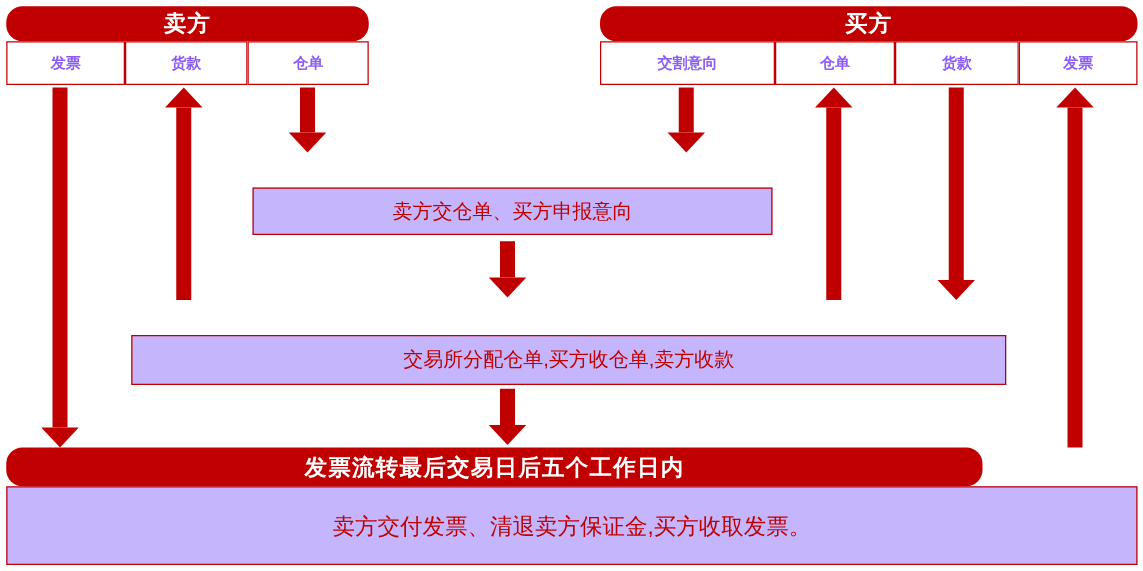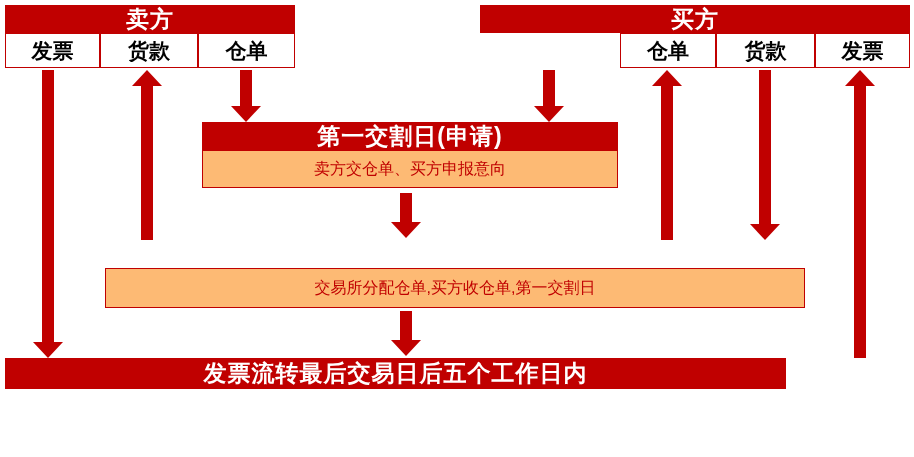--- a/index.html
+++ b/index.html
@@ -10,40 +10,41 @@
       width: 914px;
       height: 457px;
       background: #ffffff;
       overflow: hidden;
     }
     .hdr {
       position: absolute;
       background: #C00000;
       color: #ffffff;
       font-weight: bold;
-      font-size: 23px;
+      font-size: 18px;
       display: flex;
       align-items: center;
       justify-content: center;
       letter-spacing: 1px;
+      border-radius: 13px;
     }
     .cell {
       position: absolute;
       background: #ffffff;
       border: 1.5px solid #C00000;
-      color: #000000;
+      color: #8b5cf6;
       font-weight: bold;
-      font-size: 21px;
+      font-size: 12px;
       display: flex;
       align-items: center;
       justify-content: center;
     }
     .bodybox {
       position: absolute;
-      background: #fdba74;
+      background: #c4b5fd;
       border: 1.5px solid #C00000;
       color: #C00000;
       font-size: 16px;
       display: flex;
       align-items: center;
       justify-content: center;
     }
     .bodybox.big { font-size: 18px; }
     .arrow {
       position: absolute;
@@ -65,30 +66,31 @@
 <body>
 
 <div class="diagram">
 
   <div class="hdr" style="left:5px; top:5px; width:290px; height:28px;">卖方</div>
   <div class="cell" style="left:5px; top:33px; width:95px; height:35px;">发票</div>
   <div class="cell" style="left:100px; top:33px; width:98px; height:35px;">货款</div>
   <div class="cell" style="left:198px; top:33px; width:97px; height:35px;">仓单</div>
 
   <div class="hdr" style="left:480px; top:5px; width:430px; height:28px;">买方</div>
+  <div class="cell" style="left:480px; top:33px; width:140px; height:35px;">交割意向</div>
   <div class="cell" style="left:620px; top:33px; width:96px; height:35px;">仓单</div>
   <div class="cell" style="left:716px; top:33px; width:99px; height:35px;">货款</div>
   <div class="cell" style="left:815px; top:33px; width:95px; height:35px;">发票</div>
 
-  <div class="hdr" style="left:202px; top:122px; width:416px; height:28px;">第一交割日(申请)</div>
   <div class="bodybox" style="left:202px; top:150px; width:416px; height:38px;">卖方交仓单、买方申报意向</div>
 
-  <div class="bodybox" style="left:105px; top:268px; width:700px; height:40px;">交易所分配仓单,买方收仓单,第一交割日</div>
+  <div class="bodybox" style="left:105px; top:268px; width:700px; height:40px;">交易所分配仓单,买方收仓单,卖方收款</div>
 
   <div class="hdr" style="left:5px; top:358px; width:781px; height:31px;">发票流转最后交易日后五个工作日内</div>
+  <div class="bodybox big" style="left:5px; top:389px; width:905px; height:63px;">卖方交付发票、清退卖方保证金,买方收取发票。</div>
 
 <div class="arrow down" style="left: 33px; top: 70px; height: 288px;">
       <div class="shaft"></div>
       <div class="head"></div>
     </div>
     <div class="arrow up" style="left: 132px; top: 70px; height: 170px;">
       <div class="head"></div>
       <div class="shaft"></div>
     </div>
     <div class="arrow down" style="left: 231px; top: 70px; height: 52px;">

